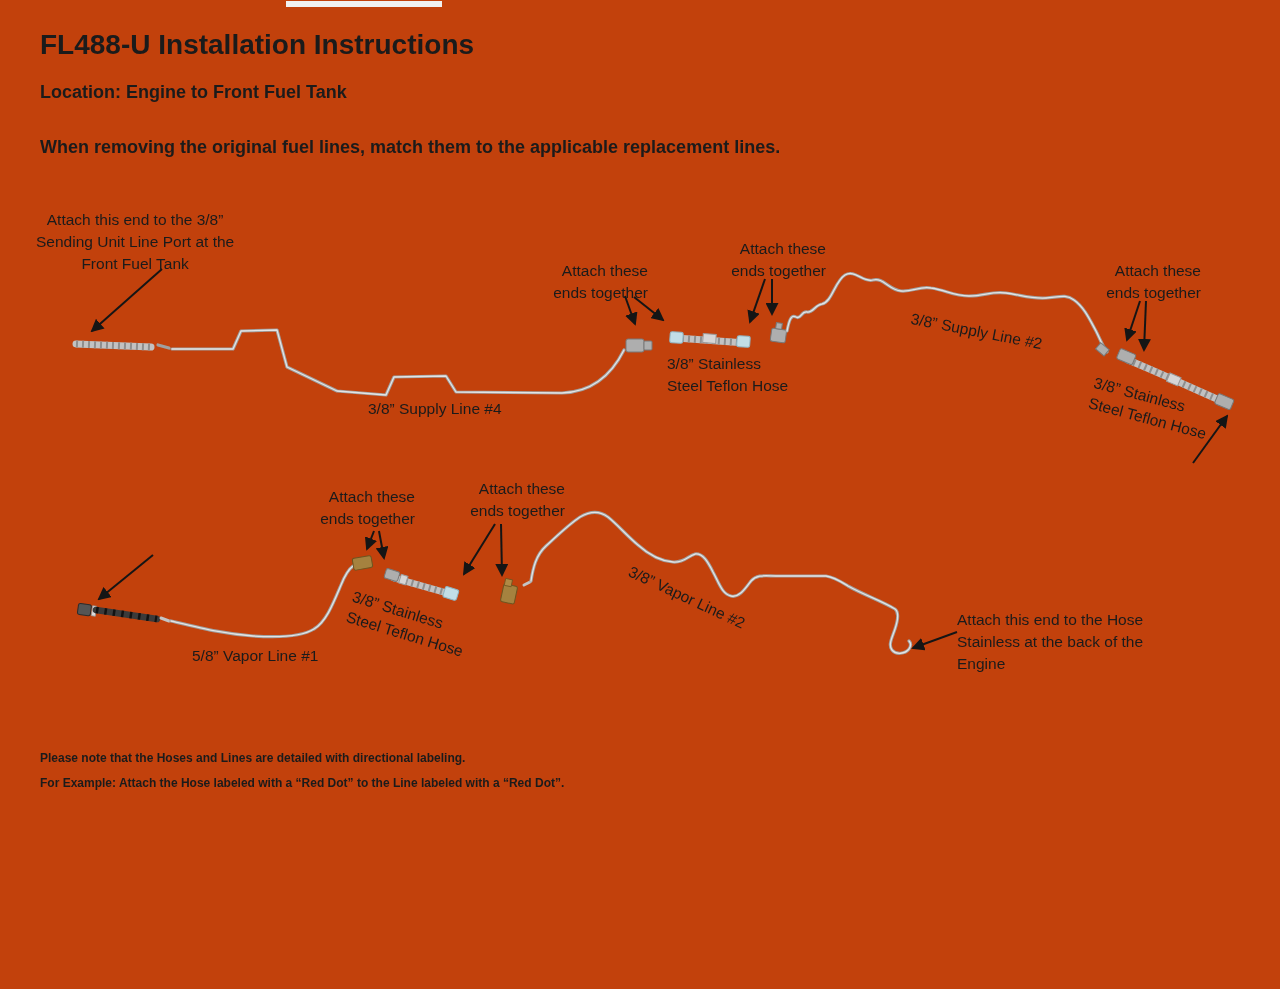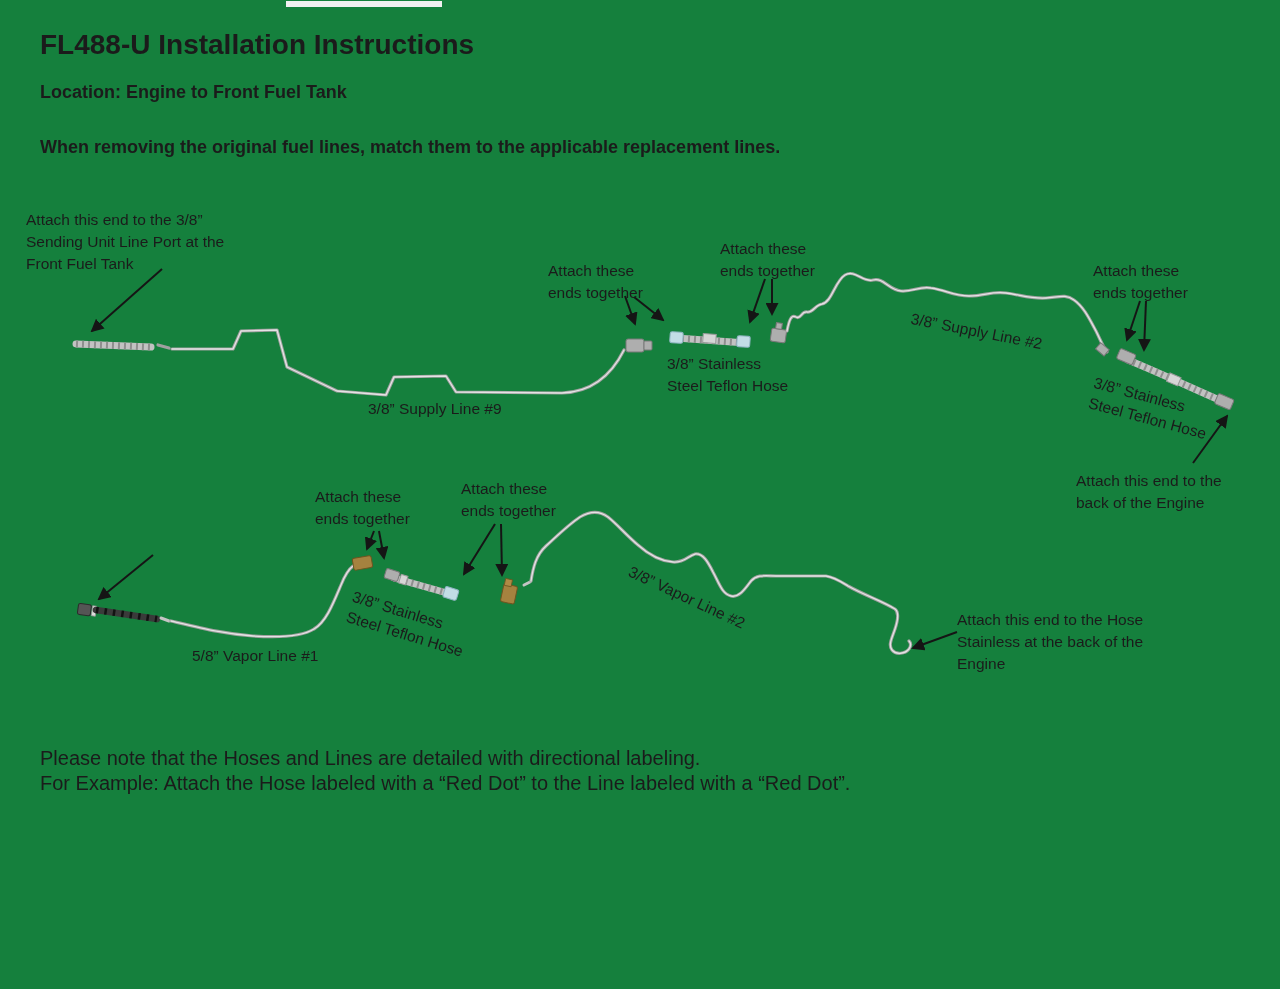--- a/index.html
+++ b/index.html
@@ -1,26 +1,26 @@
 <!DOCTYPE html>
 <html><head>
 <meta charset="utf-8">
 <style>
   html,body{margin:0;padding:0;background:#ffffff;}
-  .page{position:relative;width:1280px;height:989px;background:#15803d;overflow:hidden;
+  .page{position:relative;width:1280px;height:989px;background:#c2410c;overflow:hidden;
         font-family:"Liberation Sans",sans-serif;color:#1b1b1b;}
   .top-artifact{position:absolute;left:286px;top:1px;width:156px;height:6px;background:#f1f1f1;}
   .title{position:absolute;left:40px;top:28px;margin:0;font-size:28px;line-height:34px;font-weight:700;white-space:nowrap;}
   .subhead{position:absolute;font-size:18px;line-height:23px;font-weight:700;white-space:nowrap;}
   .loc{left:40px;top:81px;}
   .intro{left:40px;top:136px;}
   .anno{position:absolute;font-size:15.5px;line-height:22px;font-weight:400;white-space:pre-line;}
-  .center{text-align:left;}
+  .center{text-align:right;}
   .rot{transform-origin:0 0;white-space:pre-line;}
-  .notes{position:absolute;left:40px;top:746px;font-size:20px;line-height:25px;font-weight:400;white-space:pre-line;}
+  .notes{position:absolute;left:40px;top:746px;font-size:12px;line-height:25px;font-weight:700;white-space:pre-line;}
   svg.diagram{position:absolute;left:0;top:0;}
   .tube-outer{fill:none;stroke:#a0a0a0;stroke-width:3.2;stroke-linejoin:round;stroke-linecap:round;}
   .tube-inner{fill:none;stroke:#e4e4e4;stroke-width:1.3;stroke-linejoin:round;stroke-linecap:round;}
   .braid-base{fill:none;stroke:#c2c2c2;stroke-width:7;stroke-linecap:round;}
   .braid-ticks{fill:none;stroke:#8e8e8e;stroke-width:7;stroke-dasharray:2 4;}
   .armor-base{fill:none;stroke:#3a3a3a;stroke-width:6.5;stroke-linecap:round;}
   .armor-ticks{fill:none;stroke:#121212;stroke-width:6.5;stroke-dasharray:2.5 6;}
   .collar{fill:#c2dde6;stroke:#8fb4c2;stroke-width:1;}
   .band{fill:#d6d6d6;stroke:#9a9a9a;stroke-width:1;}
   .fit-gray{fill:#aeaeae;stroke:#787878;stroke-width:1;}
@@ -119,33 +119,31 @@
       <line class="arrow" x1="1193" y1="463" x2="1227" y2="416" marker-end="url(#ah)"></line>
       <line class="arrow" x1="153" y1="555" x2="99" y2="599" marker-end="url(#ah)"></line>
       <line class="arrow" x1="374" y1="531" x2="367" y2="549" marker-end="url(#ah)"></line>
       <line class="arrow" x1="379" y1="531" x2="384" y2="558" marker-end="url(#ah)"></line>
       <line class="arrow" x1="495" y1="524" x2="464" y2="574" marker-end="url(#ah)"></line>
       <line class="arrow" x1="501" y1="524" x2="502" y2="575" marker-end="url(#ah)"></line>
       <line class="arrow" x1="957" y1="632" x2="913" y2="648" marker-end="url(#ah)"></line>
     </g>
   </svg>
 
-  <div class="anno" style="left:26px;top:209px;">Attach this end to the 3/8”
+  <div class="anno" style="left:36px;top:209px;text-align:center;">Attach this end to the 3/8”
 Sending Unit Line Port at the
 Front Fuel Tank</div>
   <div class="anno center" style="left:548px;top:260px;width:100px;">Attach these
 ends together</div>
   <div class="anno center" style="left:720px;top:238px;width:106px;">Attach these
 ends together</div>
   <div class="anno center" style="left:1093px;top:260px;width:108px;">Attach these
 ends together</div>
-  <div class="anno" style="left:1076px;top:470px;">Attach this end to the
-back of the Engine</div>
 
-  <div class="anno" style="left:368px;top:398px;">3/8” Supply Line #9</div>
+  <div class="anno" style="left:368px;top:398px;">3/8” Supply Line #4</div>
   <div class="anno rot" style="left:913px;top:308px;transform:rotate(11deg);">3/8” Supply Line #2</div>
   <div class="anno" style="left:667px;top:353px;">3/8” Stainless
 Steel Teflon Hose</div>
   <div class="anno rot" style="left:1097px;top:372px;transform:rotate(15deg);line-height:21px;">3/8” Stainless
 Steel Teflon Hose</div>
 
   <div class="anno center" style="left:315px;top:486px;width:100px;">Attach these
 ends together</div>
   <div class="anno center" style="left:461px;top:478px;width:104px;">Attach these
 ends together</div>

